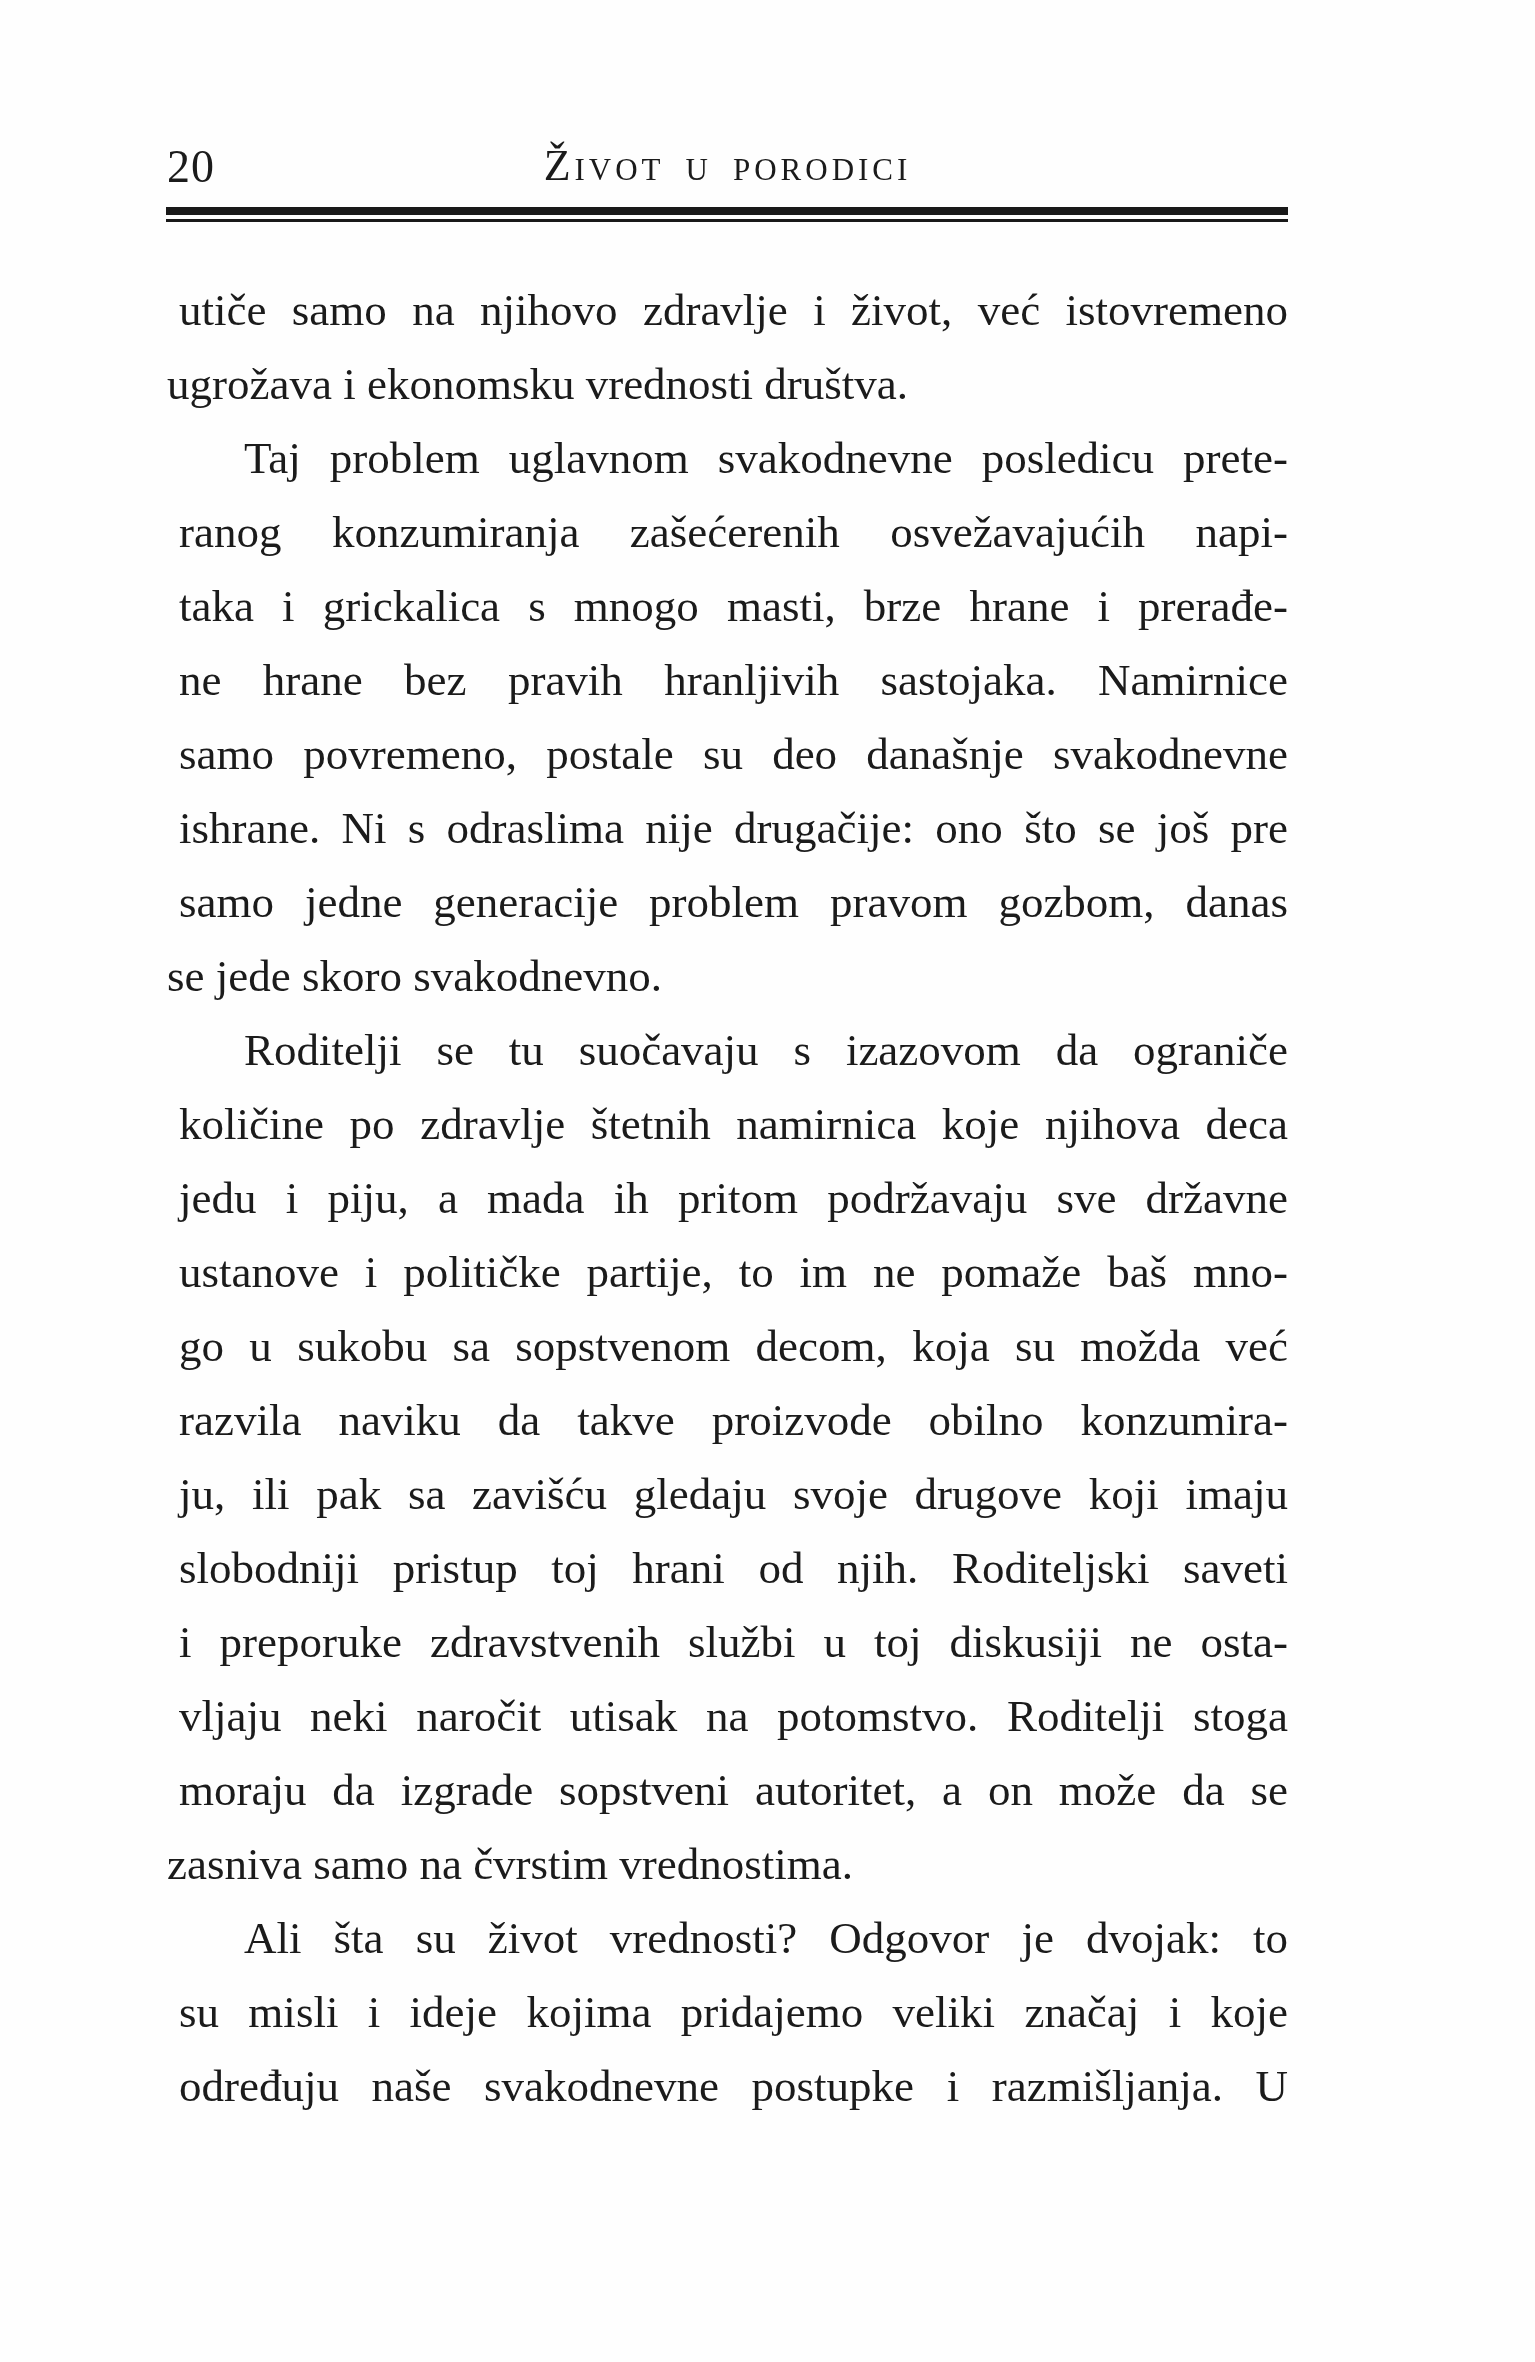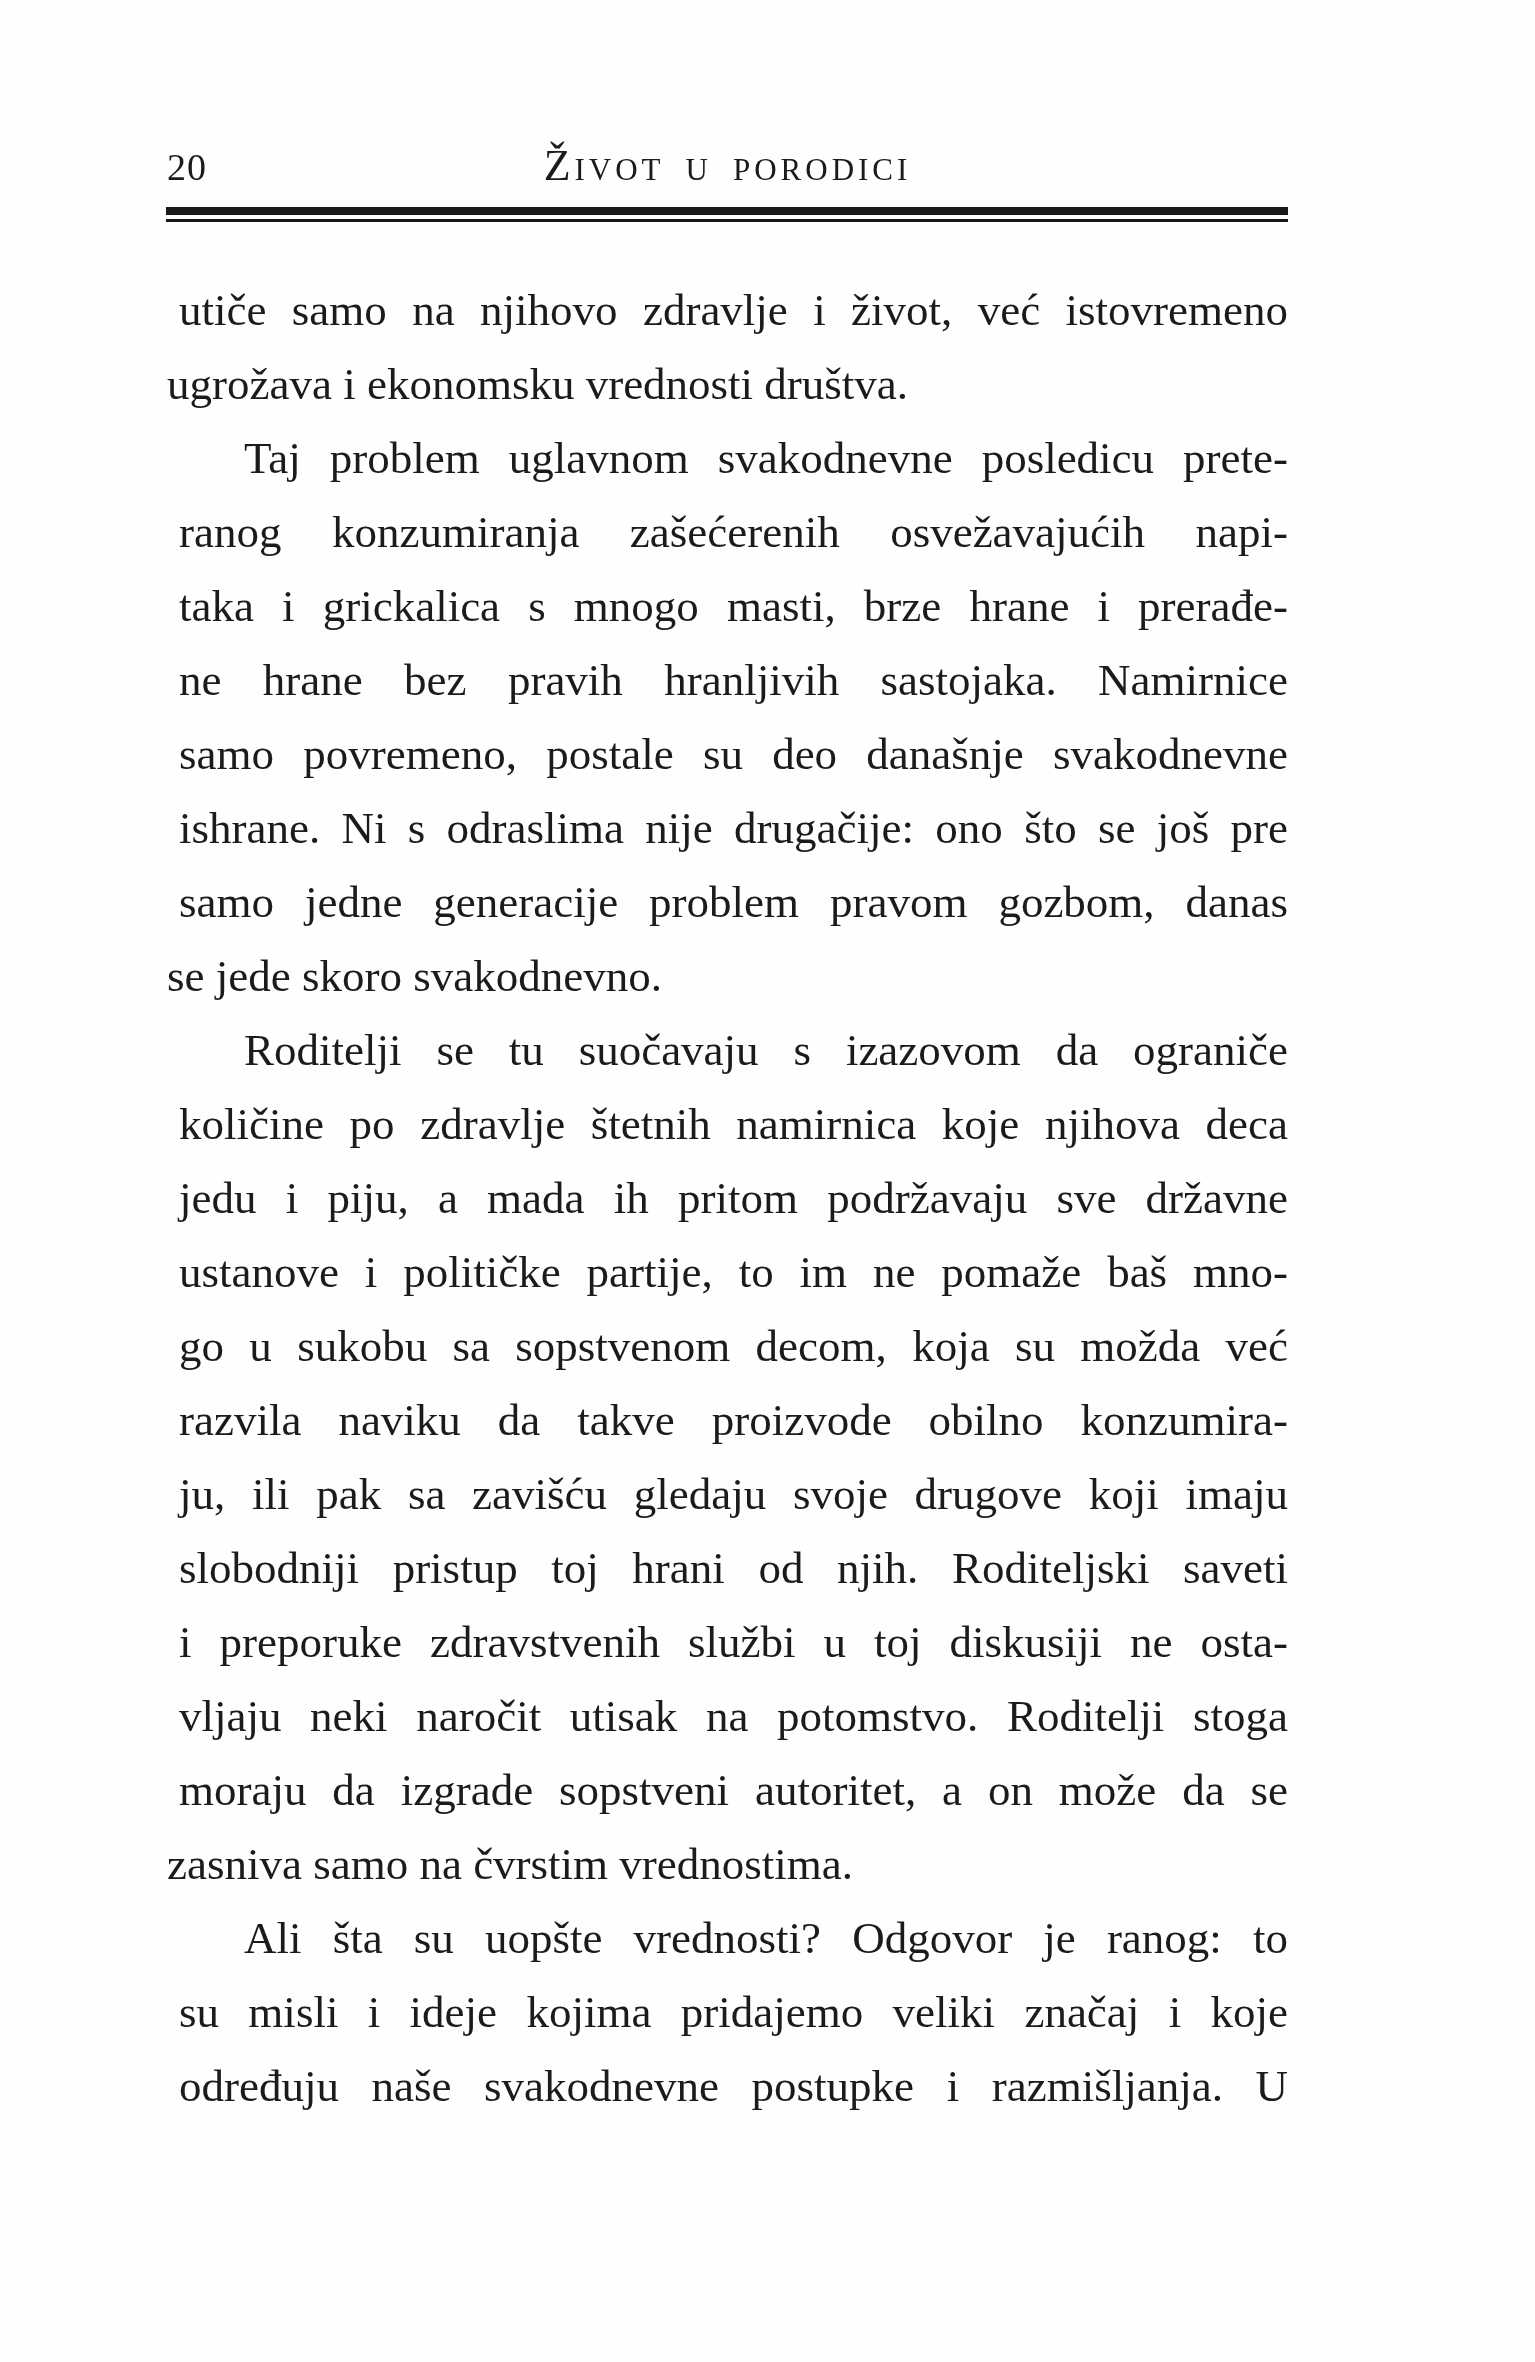--- a/index.html
+++ b/index.html
@@ -20,21 +20,21 @@
     position: absolute;
     left: 167px;
     width: 1121px;
     top: 144px;
     height: 46px;
   }
   .page-number {
     position: absolute;
     left: 0;
     top: 0;
-    font-size: 38px;
+    font-size: 46px;
     line-height: 46px;
     letter-spacing: 1px;
   }
   .header-title {
     position: absolute;
     left: 0;
     width: 100%;
     top: -2px;
     text-align: center;
     font-size: 44px;
@@ -102,18 +102,18 @@
     <div class="tl j">jedu i piju, a mada ih pritom podržavaju sve državne</div>
     <div class="tl j">ustanove i političke partije, to im ne pomaže baš mno-</div>
     <div class="tl j">go u sukobu sa sopstvenom decom, koja su možda već</div>
     <div class="tl j">razvila naviku da takve proizvode obilno konzumira-</div>
     <div class="tl j">ju, ili pak sa zavišću gledaju svoje drugove koji imaju</div>
     <div class="tl j">slobodniji pristup toj hrani od njih. Roditeljski saveti</div>
     <div class="tl j">i preporuke zdravstvenih službi u toj diskusiji ne osta-</div>
     <div class="tl j">vljaju neki naročit utisak na potomstvo. Roditelji stoga</div>
     <div class="tl j">moraju da izgrade sopstveni autoritet, a on može da se</div>
     <div class="tl">zasniva samo na čvrstim vrednostima.</div>
-    <div class="tl j ind">Ali šta su uopšte vrednosti? Odgovor je ranog: to</div>
+    <div class="tl j ind">Ali šta su život vrednosti? Odgovor je dvojak: to</div>
     <div class="tl j">su misli i ideje kojima pridajemo veliki značaj i koje</div>
     <div class="tl j">određuju naše svakodnevne postupke i razmišljanja. U</div>
   </div>
 
 </div>
 
 </body></html>

